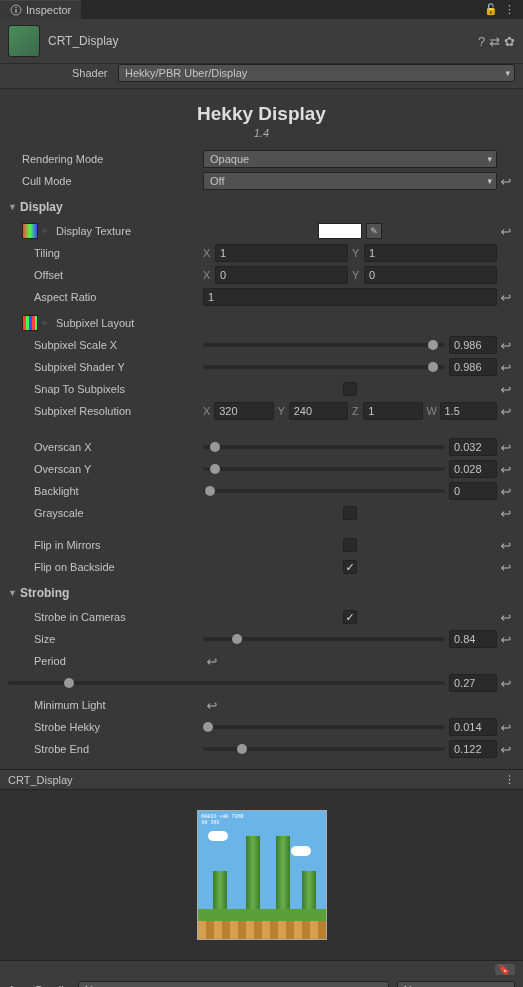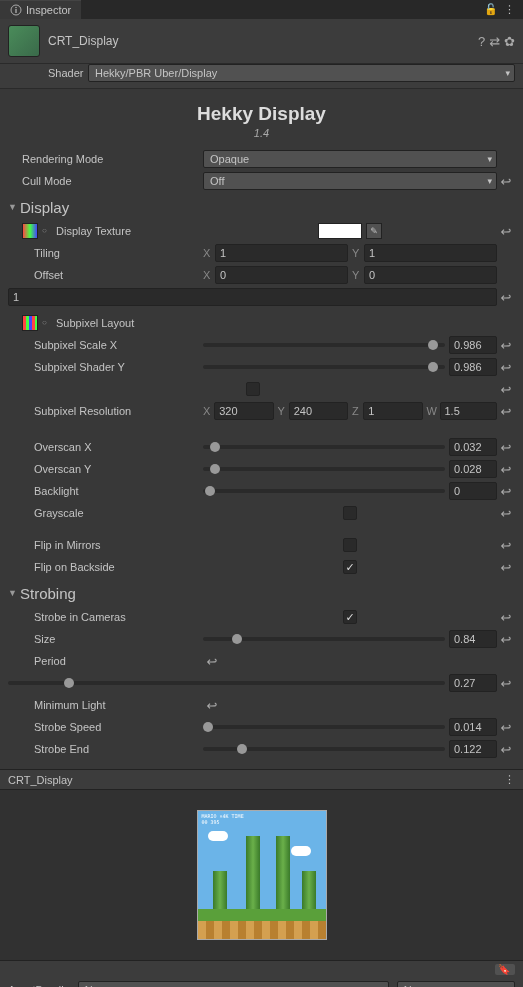--- a/index.html
+++ b/index.html
@@ -7,36 +7,36 @@
 .tab-bar { background: #282828; display: flex; }
 .tab { background: #383838; padding: 3px 10px; display: flex; align-items: center; gap: 4px; border-top: 1px solid #444; }
 .tab svg { width: 12px; height: 12px; }
 .header-icons { margin-left: auto; padding: 3px 8px; display: flex; gap: 6px; align-items: center; }
 .header-icons span { cursor: pointer; }
 .mat-header { background: #3c3c3c; padding: 6px 8px; display: flex; align-items: center; gap: 8px; border-bottom: 1px solid #2a2a2a; }
 .mat-thumb { width: 32px; height: 32px; background: linear-gradient(135deg, #4a8c5a, #3a6a4a); border: 1px solid #222; border-radius: 3px; }
 .mat-title { flex: 1; font-size: 12px; }
 .mat-actions { display: flex; gap: 4px; font-size: 13px; color: #aaa; }
 .mat-actions span { cursor: pointer; }
-.shader-row { background: #3c3c3c; padding: 0 8px 6px 48px; display: flex; align-items: center; border-bottom: 1px solid #2a2a2a; }
+.shader-row { background: #3c3c3c; padding: 0 8px 6px 72px; display: flex; align-items: center; gap: 6px; border-bottom: 1px solid #2a2a2a; }
 .shader-label { width: 40px; }
 .dropdown { flex: 1; background: #515151; border: 1px solid #222; border-radius: 2px; padding: 1px 14px 1px 6px; position: relative; height: 18px; line-height: 14px; cursor: pointer; }
 .dropdown::after { content: "▾"; position: absolute; right: 4px; top: 1px; font-size: 9px; }
 .title-area { text-align: center; padding: 14px 0 10px; }
 .title-area h1 { font-size: 19px; font-weight: bold; color: #ddd; }
 .title-area .ver { font-size: 11px; font-style: italic; color: #aaa; margin-top: 2px; }
 .content { padding: 0 8px; }
 .row { display: flex; align-items: center; height: 20px; margin-bottom: 2px; }
 .label { width: 195px; padding-left: 14px; }
 .label.indent { padding-left: 26px; }
 .controls { flex: 1; display: flex; align-items: center; gap: 4px; justify-content: center; }
 .reset { width: 18px; text-align: center; cursor: pointer; color: #aaa; font-size: 13px; }
 .foldout { display: flex; align-items: center; height: 20px; margin: 6px 0 4px; cursor: pointer; }
 .foldout .arrow { width: 12px; font-size: 9px; color: #999; }
-.foldout .ftitle { font-weight: normal; font-size: 15px; }
+.foldout .ftitle { font-weight: bold; font-size: 12px; }
 input[type="text"] { background: #2a2a2a; border: 1px solid #222; border-radius: 2px; color: #c4c4c4; padding: 1px 4px; height: 18px; font-size: 11px; }
 .num-field { width: 100%; }
 .axis-label { color: #888; font-size: 11px; width: 10px; }
 .xy-group { display: flex; align-items: center; gap: 3px; flex: 1; }
 .checkbox { width: 14px; height: 14px; background: #2a2a2a; border: 1px solid #222; border-radius: 2px; display: flex; align-items: center; justify-content: center; cursor: pointer; }
 .checkbox.checked::after { content: "✓"; font-size: 11px; color: #ddd; }
 .slider-track { flex: 1; height: 4px; background: #2a2a2a; border-radius: 2px; position: relative; cursor: pointer; }
 .slider-thumb { width: 10px; height: 10px; background: #999; border-radius: 50%; position: absolute; top: -3px; transform: translateX(-50%); }
 .slider-val { width: 48px; }
 .color-swatch { width: 44px; height: 16px; background: #fff; border: 1px solid #222; cursor: pointer; }
@@ -155,20 +155,21 @@
           <input type="text" class="num-field" value="0" style="">
         </div>
     <div class="xy-group">
           <span class="axis-label">Y</span>
           <input type="text" class="num-field" value="0" style="">
         </div>
   </div>
   <div class="reset"></div>
 </div>
 <div class="row">
+  <div class="label indent">Aspect Ratio</div>
   <div class="controls">
         <input type="text" class="num-field" value="1" style="">
       </div>
   <div class="reset">↩</div>
 </div>
 
 <div class="row" style="margin-top:6px">
   <div class="label indent" style="display:flex;align-items:center;gap:4px;padding-left:14px">
     <div class="tex-slot stripe"></div>
     <span class="circ">○</span>
@@ -192,20 +193,21 @@
   <div class="label indent">Subpixel Shader Y</div>
   <div class="controls">
     <div class="slider-track">
           <div class="slider-thumb" style="left:95%"></div>
         </div>
     <input type="text" class="slider-val" value="0.986" style="">
   </div>
   <div class="reset">↩</div>
 </div>
 <div class="row">
+  <div class="label indent">Snap To Subpixels</div>
   <div class="controls">
         <div class="checkbox"></div>
       </div>
   <div class="reset">↩</div>
 </div>
 <div class="row">
   <div class="label indent">Subpixel Resolution</div>
   <div class="controls">
     <div class="xy-group">
           <span class="axis-label">X</span>
@@ -317,21 +319,21 @@
         </div>
         <input type="text" class="slider-val" value="0.27" style="">
       </div>
   <div class="reset">↩</div>
 </div>
 <div class="row">
   <div class="label indent">Minimum Light</div>
   <div class="reset">↩</div>
 </div>
 <div class="row">
-  <div class="label indent">Strobe Speed</div>
+  <div class="label indent">Strobe Hekky</div>
   <div class="controls">
         <div class="slider-track">
           <div class="slider-thumb" style="left:2%"></div>
         </div>
         <input type="text" class="slider-val" value="0.014" style="">
       </div>
   <div class="reset">↩</div>
 </div>
 <div class="row">
   <div class="label indent">Strobe End</div>

